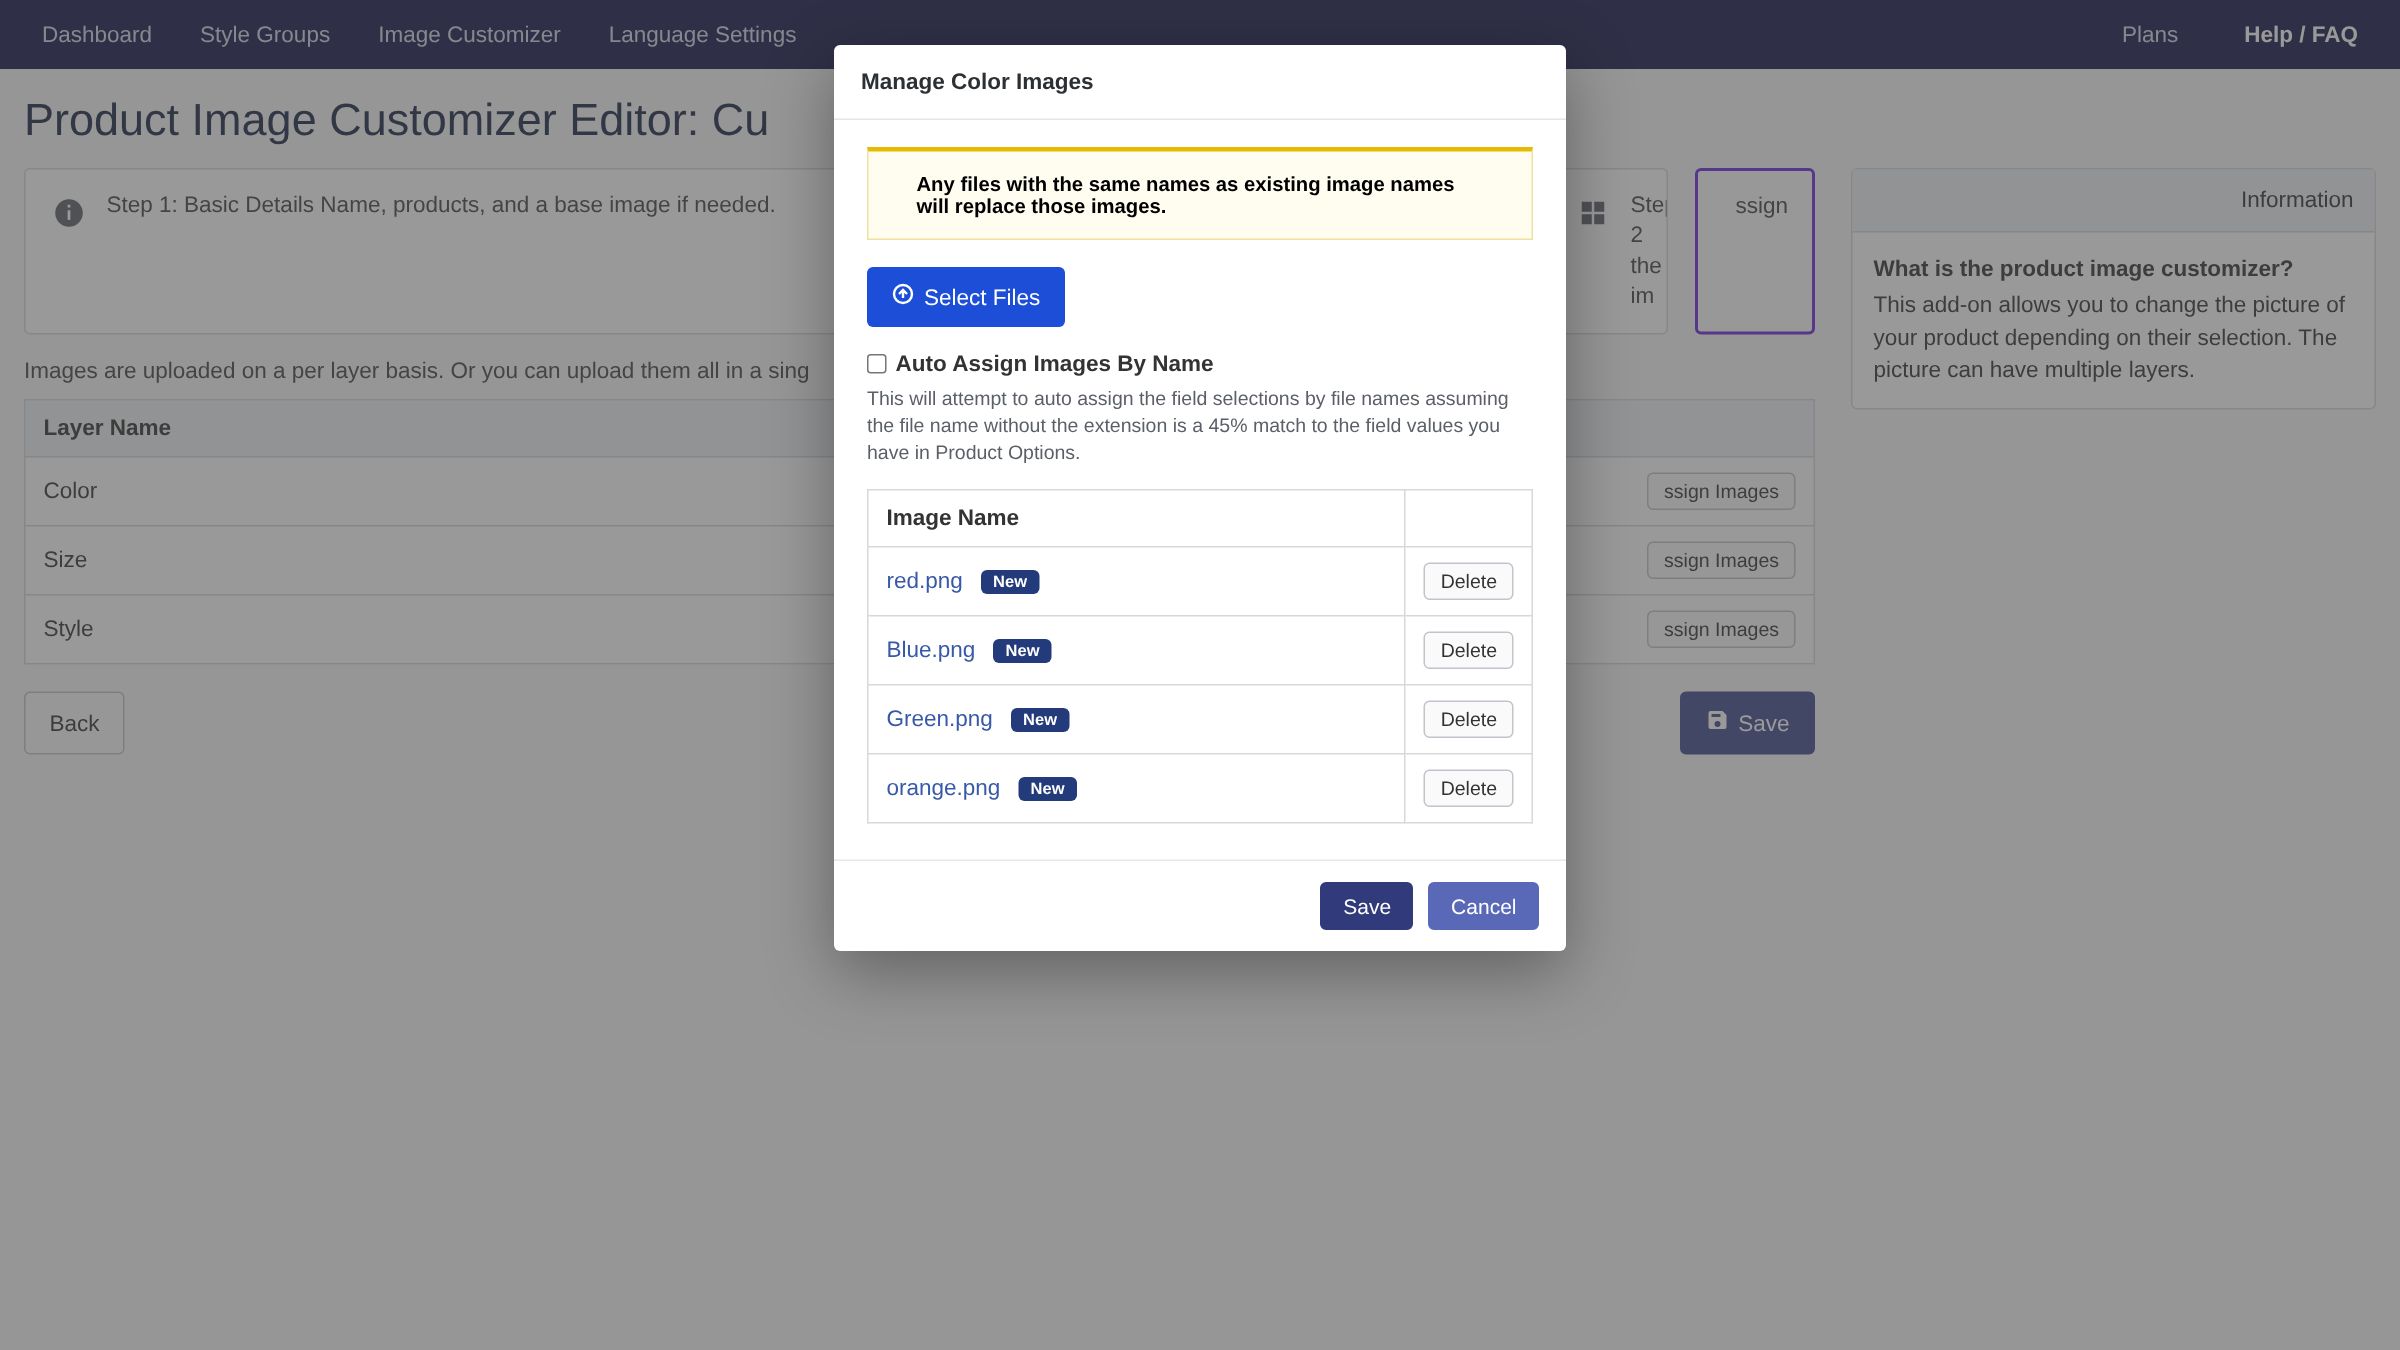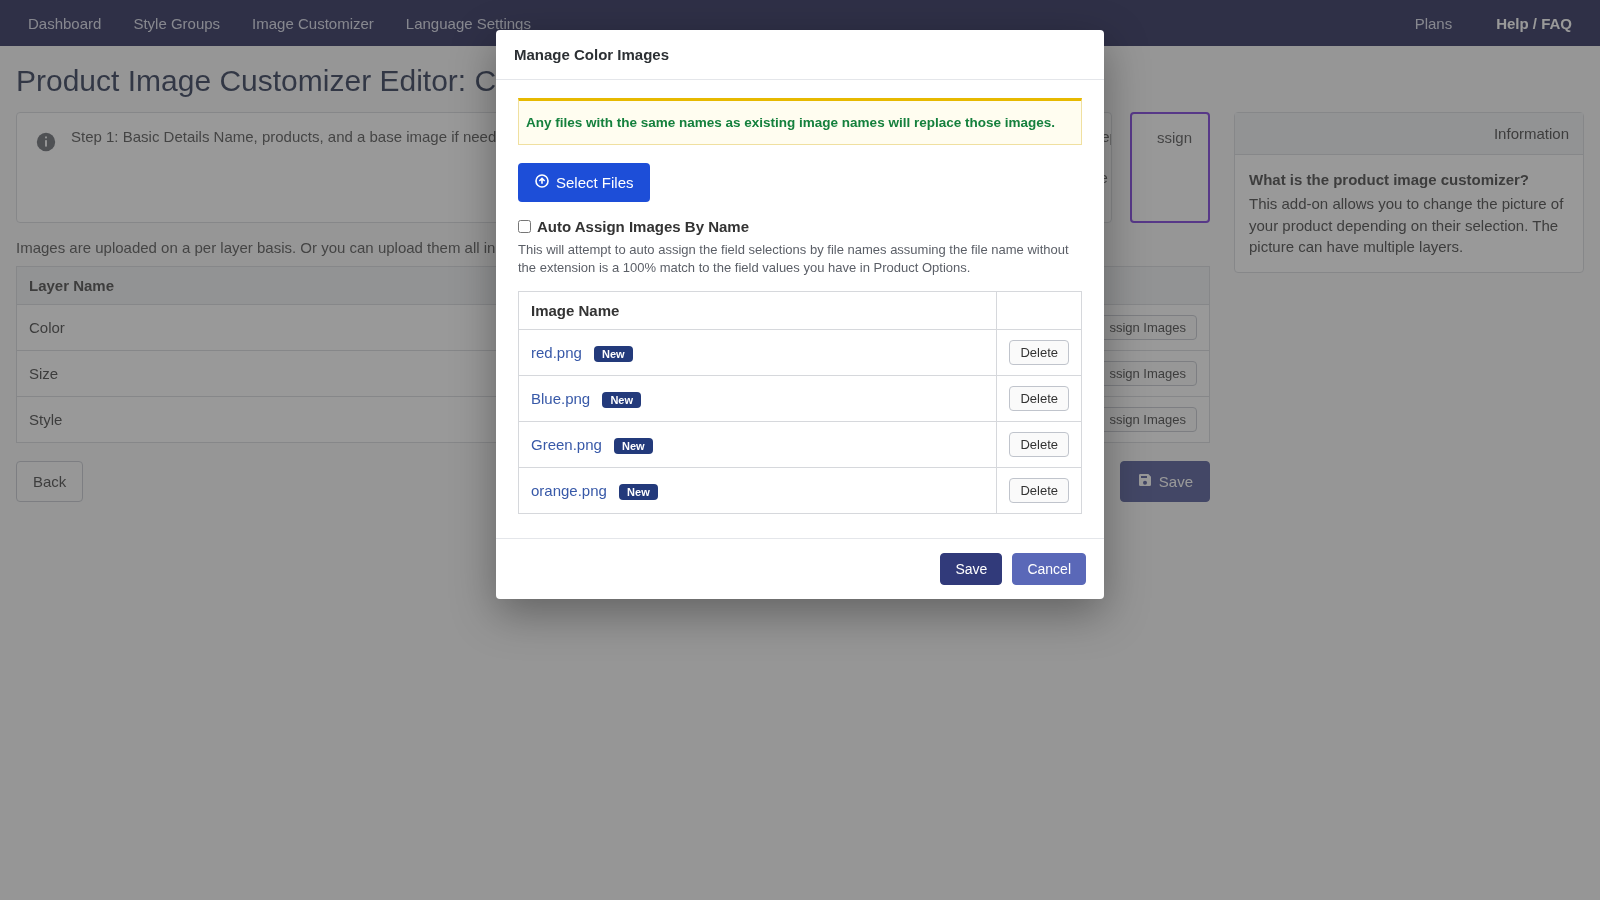--- a/index.html
+++ b/index.html
@@ -158,43 +158,43 @@
     .dim-overlay {
       position: absolute;
       inset: 0;
       background: rgba(70,70,70,0.55);
     }
     .modal {
       position: absolute;
       top: 30px;
       left: 50%;
       transform: translateX(-50%);
-      width: 608px;
+      width: 488px;
       background: #fff;
       border-radius: 4px;
       box-shadow: 0 14px 44px rgba(0,0,0,0.35);
       display: flex;
       flex-direction: column;
     }
     .modal-header {
       padding: 16px 18px;
       border-bottom: 1px solid #e4e6ea;
       font-size: 15px;
       font-weight: 600;
       color: #2c3034;
     }
     .modal-body { padding: 18px 22px 24px 22px; }
     .warn-box {
       border: 1px solid #f0e0a0;
       border-top: 3px solid #e7b900;
       background: #fffdf0;
-      padding: 14px 7px;
+      padding: 14px 32px;
       font-size: 13.5px;
       font-weight: 600;
-      color: #15803d;
+      color: #000000;
       margin-bottom: 18px;
     }
     .select-files-btn {
       display: inline-flex; align-items: center; gap: 6px;
       background: #1d4ed8; color: #fff; border: none;
       padding: 10px 16px; font-size: 15px; border-radius: 4px;
       cursor: pointer;
     }
     .checkbox-row { margin-top: 16px; display: flex; align-items: center; gap: 6px; }
     .checkbox-row label { font-weight: 700; font-size: 15px; }
@@ -363,21 +363,21 @@
             <path d="M12 8v8M8 12l4-4 4 4"></path>
           </svg>
       </span>
       <span>Select Files</span>
     </button>
 
     <div class="checkbox-row">
       <input type="checkbox" style="">
       <label>Auto Assign Images By Name</label>
     </div>
-    <div class="helper-text">This will attempt to auto assign the field selections by file names assuming the file name without the extension is a 100% match to the field values you have in Product Options.</div>
+    <div class="helper-text">This will attempt to auto assign the field selections by file names assuming the file name without the extension is a 45% match to the field values you have in Product Options.</div>
 
     <table class="image-table">
       <thead>
         <tr>
           <th>Image Name</th>
           <th style="width:72px;"></th>
         </tr>
       </thead>
       <tbody>
         <tr>

